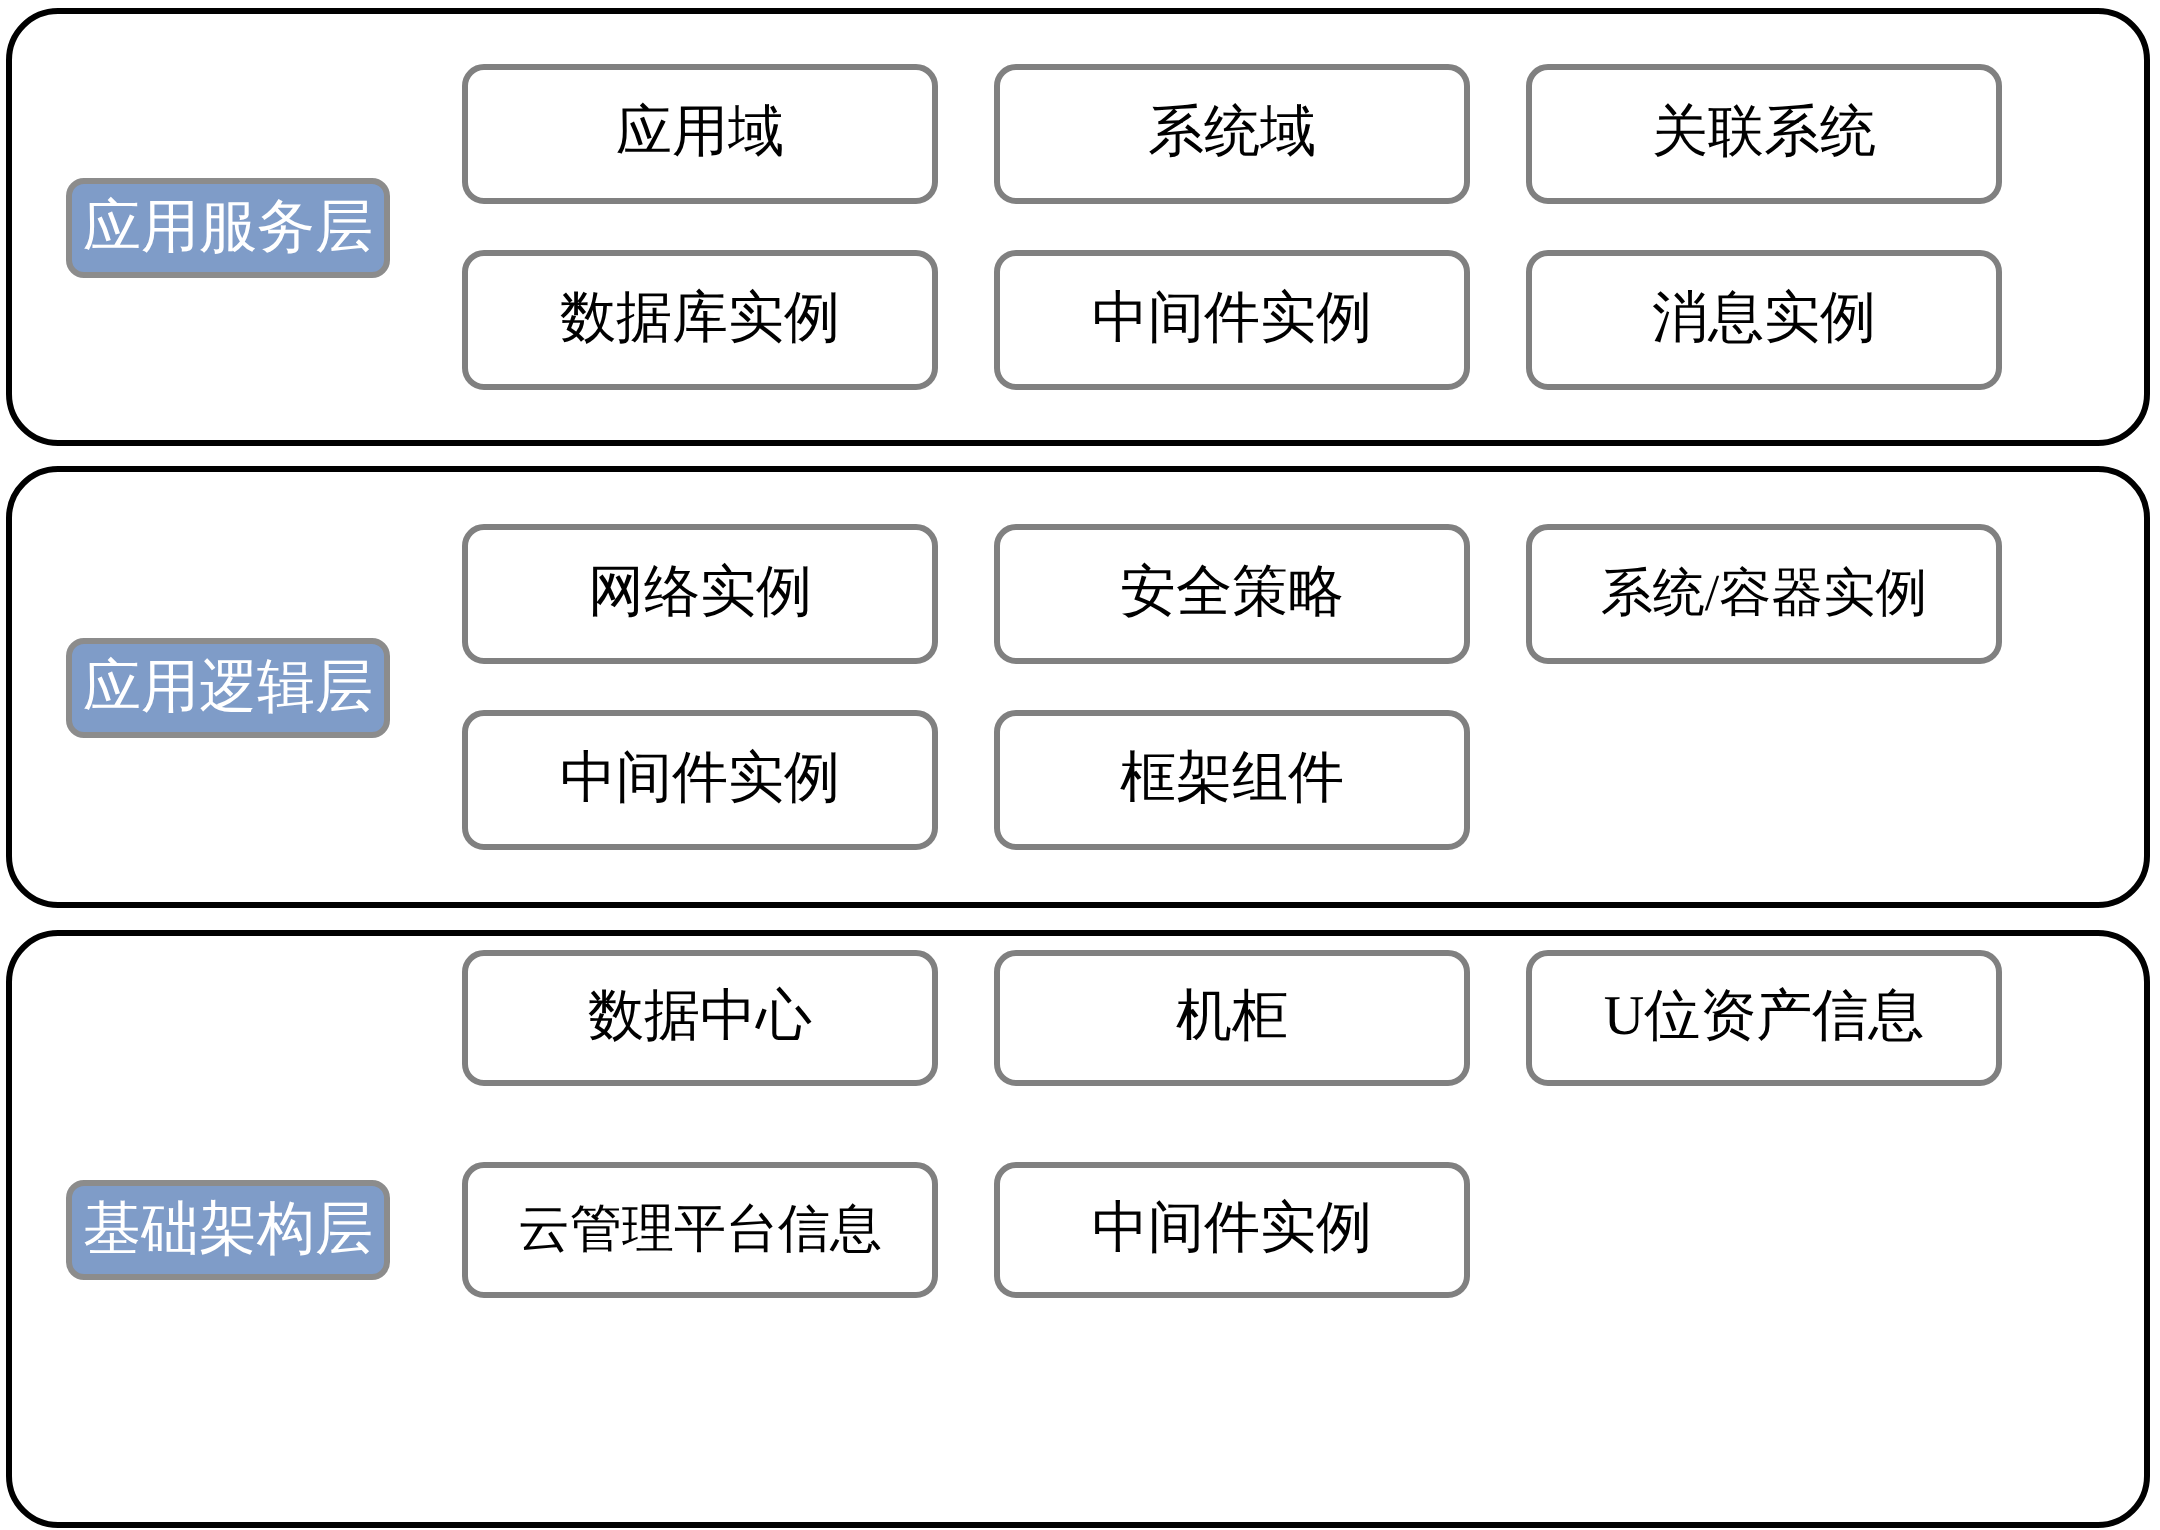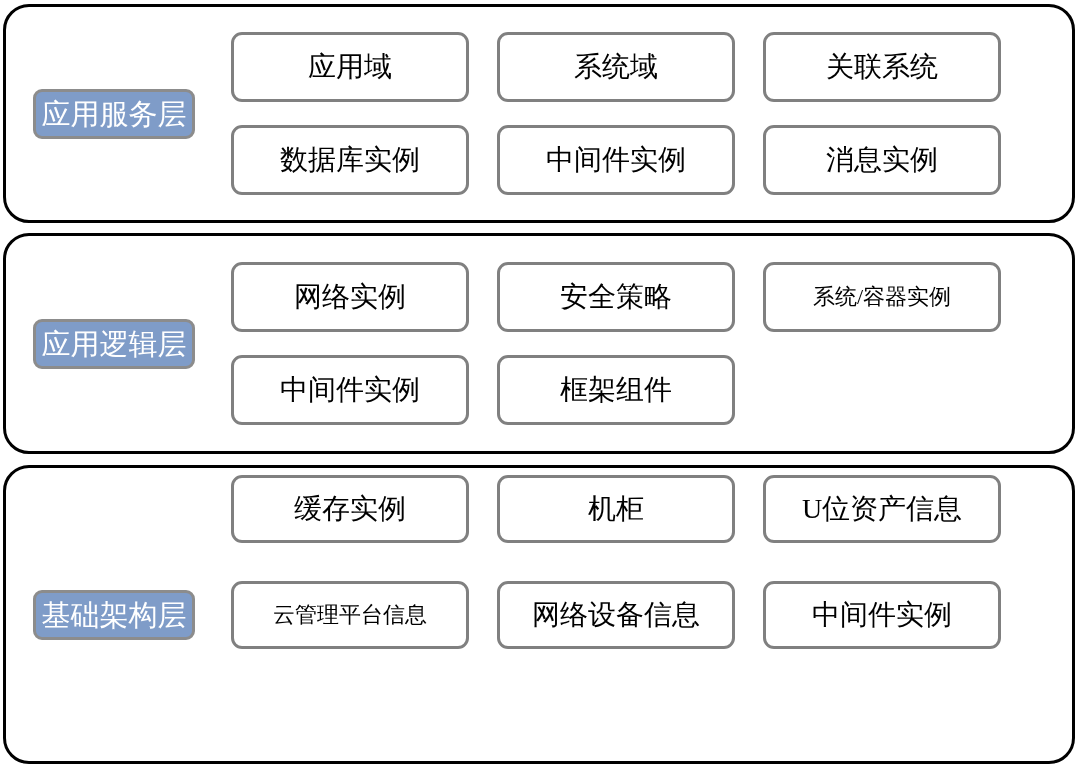--- a/index.html
+++ b/index.html
@@ -91,21 +91,21 @@
     background: #ffffff;
     display: flex;
     align-items: center;
     justify-content: center;
     color: #000000;
     font-size: 28px;
     line-height: 1;
     white-space: nowrap;
     overflow: hidden;
   }
-  .item-box.compact { font-size: 22px; text-align: center; }
+  .item-box.compact { font-size: 26px; text-align: center; }
 </style>
 </head>
 <body>
 
 <div class="diagram">
 
   <section class="layer layer--services">
     <div class="layer-label-zone">
       <div class="layer-label">应用服务层</div>
     </div>
@@ -130,22 +130,21 @@
       <div class="item-box">中间件实例</div>
       <div class="item-box">框架组件</div>
     </div>
   </section>
 
   <section class="layer layer--infra">
     <div class="layer-label-zone">
       <div class="layer-label">基础架构层</div>
     </div>
     <div class="layer-grid">
-      <div class="item-box">缓存实例</div>
+      <div class="item-box">数据中心</div>
       <div class="item-box">机柜</div>
       <div class="item-box">U位资产信息</div>
       <div class="item-box compact">云管理平台信息</div>
-      <div class="item-box">网络设备信息</div>
       <div class="item-box">中间件实例</div>
     </div>
   </section>
 
 </div>
 
 </body></html>

